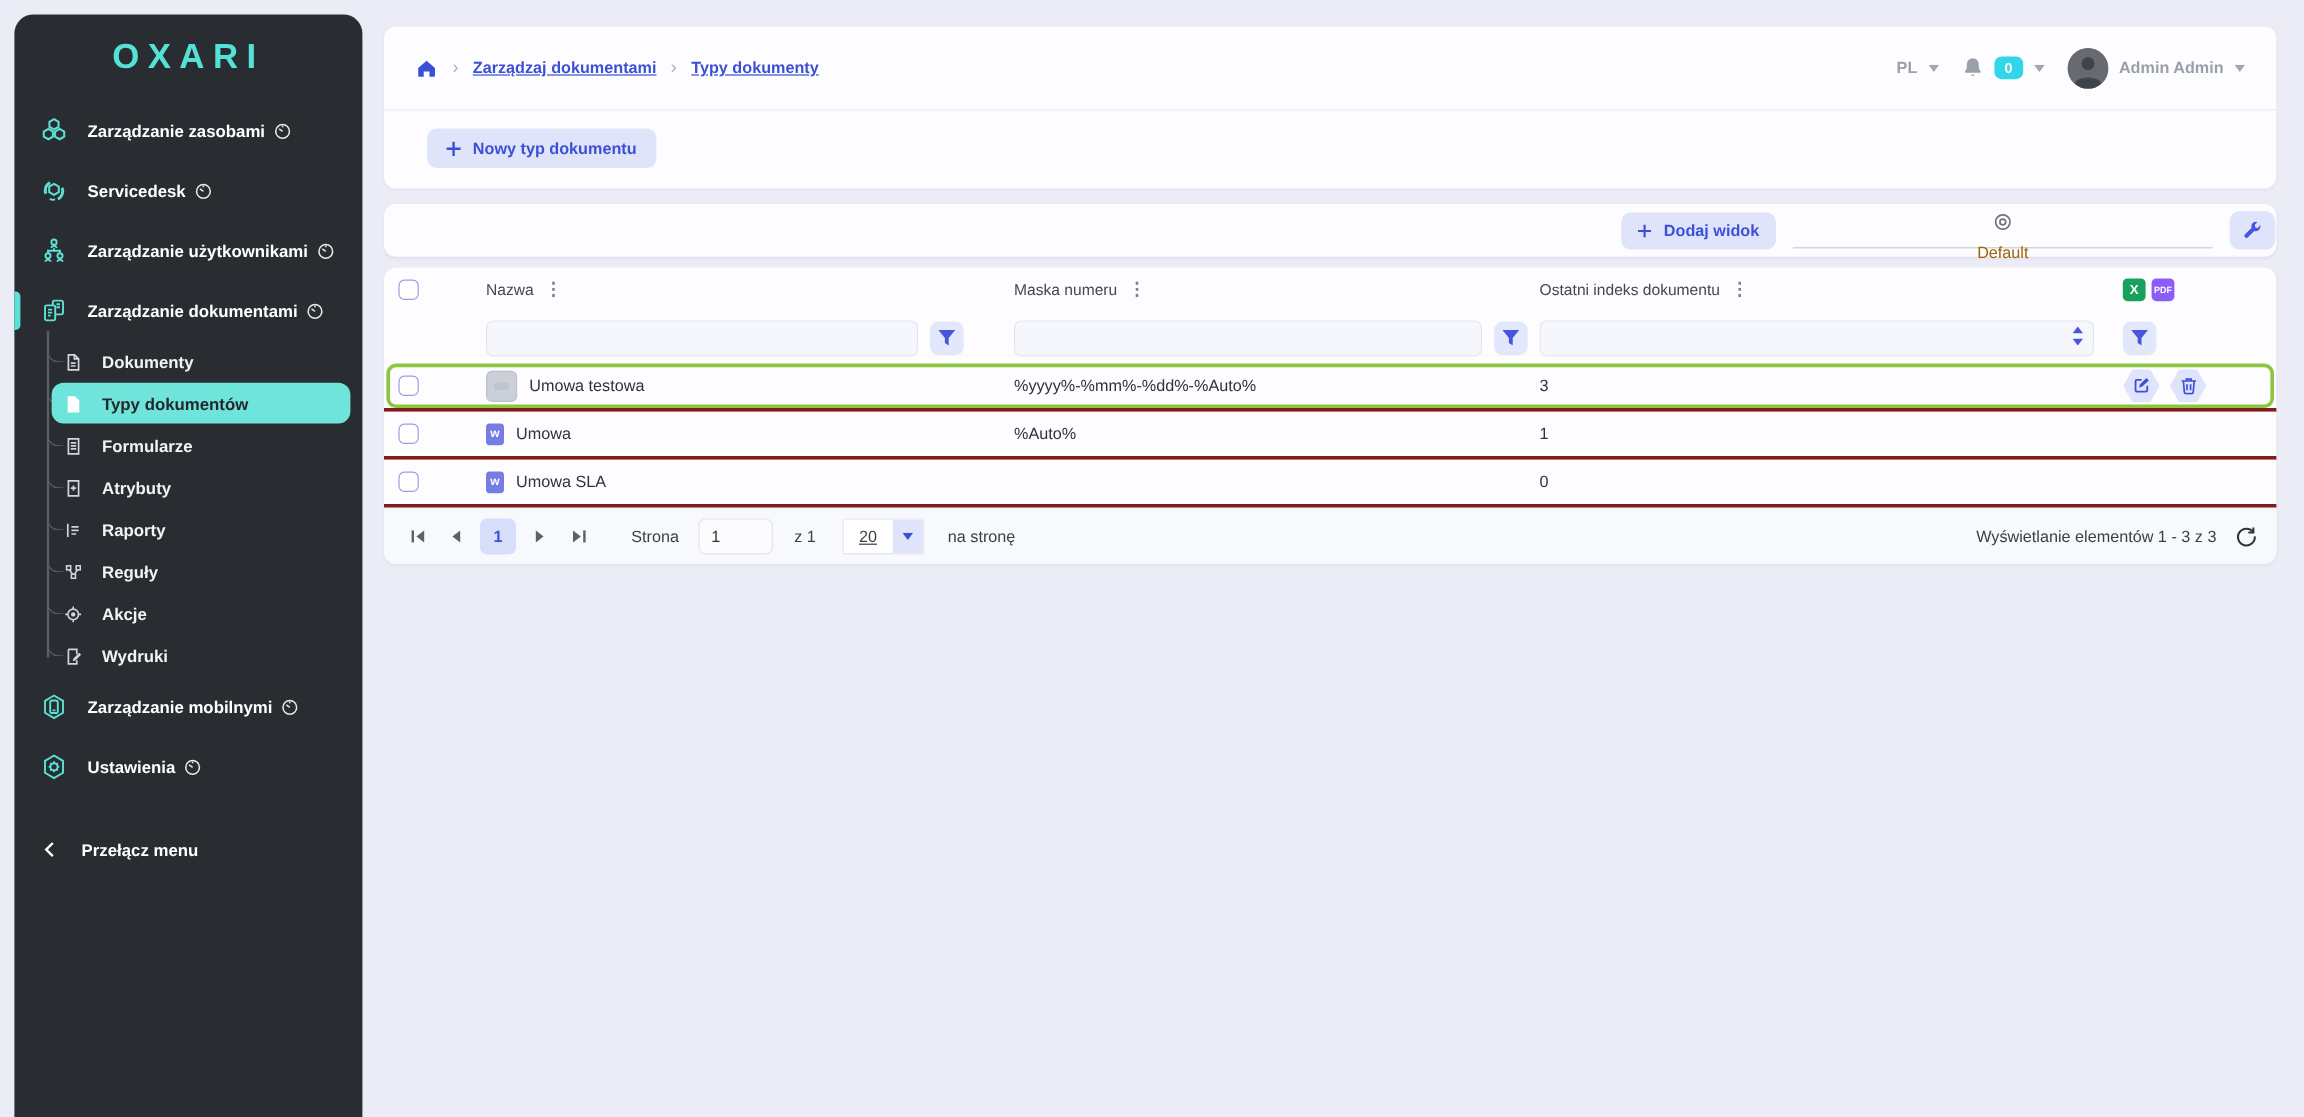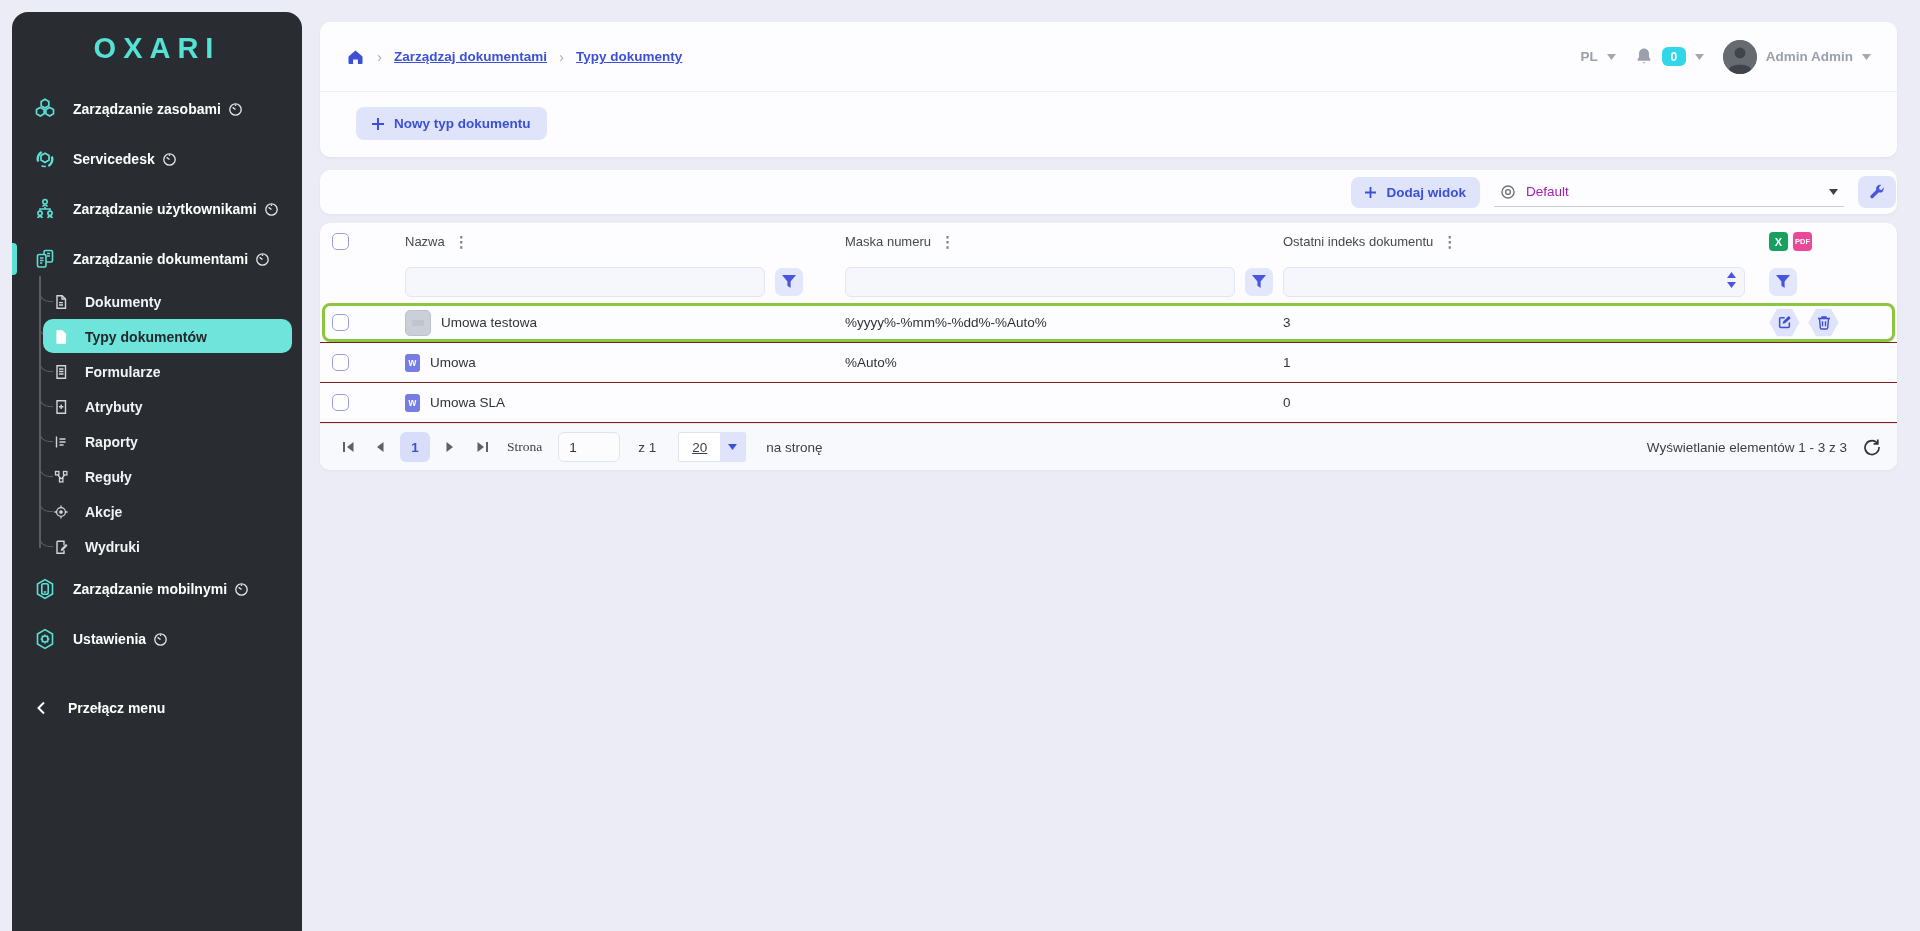--- a/index.html
+++ b/index.html
@@ -87,60 +87,61 @@
     display:inline-flex; align-items:center; gap:10px;
     background:#dfe4fb; color:#3b50d6; font-weight:bold; font-size:13.5px;
     border:none; border-radius:8px; padding:9px 16px; cursor:pointer;
     font-family:inherit;
   }
 
   #panel-toolbar { left:320px; top:170px; width:1577px; height:44px;
     display:flex; align-items:center; justify-content:flex-end; gap:14px; padding:0 1px; }
   .view-select {
     width:350px; height:30px; display:flex; align-items:center; gap:10px;
-    border-bottom:1px solid #c9ccd6; padding:0 6px; font-size:13.5px; color:#a21caf;
+    border-bottom:1px solid #c9ccd6; padding:0 6px; font-size:13.5px; color:#a16207;
     cursor:pointer;
+    flex-direction:column;
   }
   .view-caret { margin-left:auto; }
   .btn-sq { width:38px; height:32px; background:#dfe4fb; border:none; border-radius:8px;
     display:flex; align-items:center; justify-content:center; cursor:pointer; }
 
   
   #panel-table { left:320px; top:223px; width:1577px; height:247px; }
   .tgrid { display:grid; grid-template-columns:85px 440px 438px 462px 152px; align-items:center; }
   .thead { height:37px; font-size:13px; color:#44484e; }
   .col-head { display:flex; align-items:center; gap:9px; font-weight:normal; }
   .kebab { color:#7c818a; font-size:15px; font-weight:bold; letter-spacing:0; cursor:pointer; line-height:1; }
   .cb { width:17px; height:17px; border:1.5px solid #99a0e0; border-radius:5px; background:#fff; cursor:pointer; }
   .cb-cell { padding-left:12px; }
   .export-cell { display:flex; gap:5px; padding-left:24px; }
   .xls-ico, .pdf-ico {
     width:19px; height:19px; border-radius:4px; color:#fff; display:flex;
     align-items:center; justify-content:center; font-weight:bold; cursor:pointer;
   }
   .xls-ico { background:#17a05e; font-size:11px; }
-  .pdf-ico { background:#ec4899; font-size:7.5px; }
+  .pdf-ico { background:#8b5cf6; font-size:7.5px; }
 
   .tfilter { height:43px; }
   .f-cell { display:flex; align-items:center; gap:10px; }
   .f-input {
     flex:1; height:30px; background:#f6f7fd; border:1px solid #e2e5f3;
     border-radius:6px; padding:0 10px; font-size:13px; font-family:inherit; color:#333;
     min-width:0;
   }
   .f-cell.c2 { padding-right:42px; }
   .f-cell.c3 { padding-right:10px; }
   .f-cell.c4 { padding-right:0; }
   .funnel-btn { width:28px; height:28px; background:#e3e7fb; border:none; border-radius:7px;
     display:flex; align-items:center; justify-content:center; cursor:pointer; flex:0 0 28px; }
   .num-wrap { position:relative; flex:1; display:flex; min-width:0; }
   .num-wrap .f-input { padding-right:26px; }
   .spinners { position:absolute; right:9px; top:5px; display:flex; flex-direction:column; gap:4px; cursor:pointer; }
 
-  .trow { height:40px; border-bottom:1px solid #7f1d1d; font-size:13.5px; color:#2f3338; position:relative; }
+  .trow { height:40px; border-bottom:3px solid #7f1d1d; font-size:13.5px; color:#2f3338; position:relative; }
   .trow.hl::after {
     content:""; position:absolute; inset:0 2px; border:3px solid #8cc63f;
     border-radius:8px; pointer-events:none;
   }
   .name-cell { display:flex; align-items:center; gap:10px; }
   .img-ph { width:26px; height:26px; background:#cbcfd8; border:1px solid #bcc1cb;
     border-radius:5px; display:flex; align-items:center; justify-content:center; }
   .img-ph i { display:block; width:12px; height:6px; background:#bfc4cd; border-radius:1px; }
   .word-ico { width:15px; height:18px; background:#767de2; border-radius:3px; color:#fff;
     font-size:10px; font-weight:bold; display:flex; align-items:center; justify-content:center; }
@@ -154,21 +155,21 @@
   .pagination {
     position:absolute; left:0; right:0; bottom:0; height:47px;
     background:#f8f9fd; border-top:1px solid #e8eaf2; border-radius:0 0 10px 10px;
     display:flex; align-items:center; gap:8px; padding:0 16px;
     font-size:13.5px; color:#3a3f46;
   }
   .pg-btn { width:24px; height:24px; background:none; border:none; display:flex;
     align-items:center; justify-content:center; cursor:pointer; }
   .pg-num { width:30px; height:30px; background:#d8ddf9; color:#3b50d6; font-weight:bold;
     border-radius:6px; display:flex; align-items:center; justify-content:center; cursor:pointer; }
-  .pg-label { margin-left:5px;font-family:Liberation Serif, serif; }
+  .pg-label { margin-left:24px; }
   .pg-input { width:62px; height:30px; border:1px solid #e0e3f4; border-radius:6px;
     background:#fcfcff; padding:0 10px; font-size:13.5px; font-family:inherit; color:#333; margin-left:8px; }
   .pg-of { margin-left:10px; }
   .pg-size { display:flex; height:30px; border:1px solid #e0e3f4; border-radius:2px;
     overflow:hidden; background:#fff; margin-left:14px; cursor:pointer;text-decoration:underline; }
   .pg-size .val { padding:0 13px; display:flex; align-items:center; }
   .pg-size .caret-zone { width:25px; background:#dfe4fb; display:flex; align-items:center; justify-content:center; }
   .pg-per { margin-left:12px; }
   .pg-right { margin-left:auto; display:flex; align-items:center; gap:16px; }
 </style>

